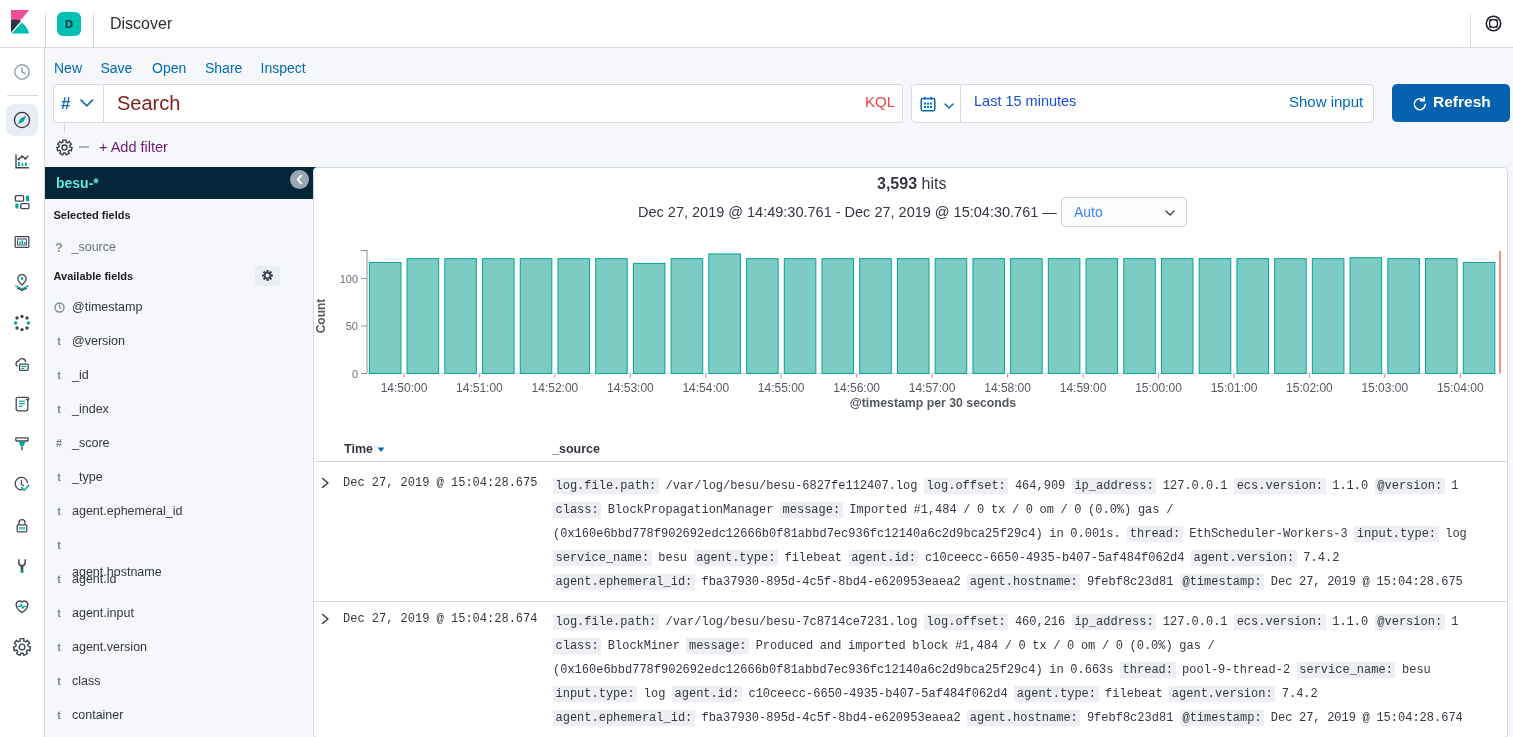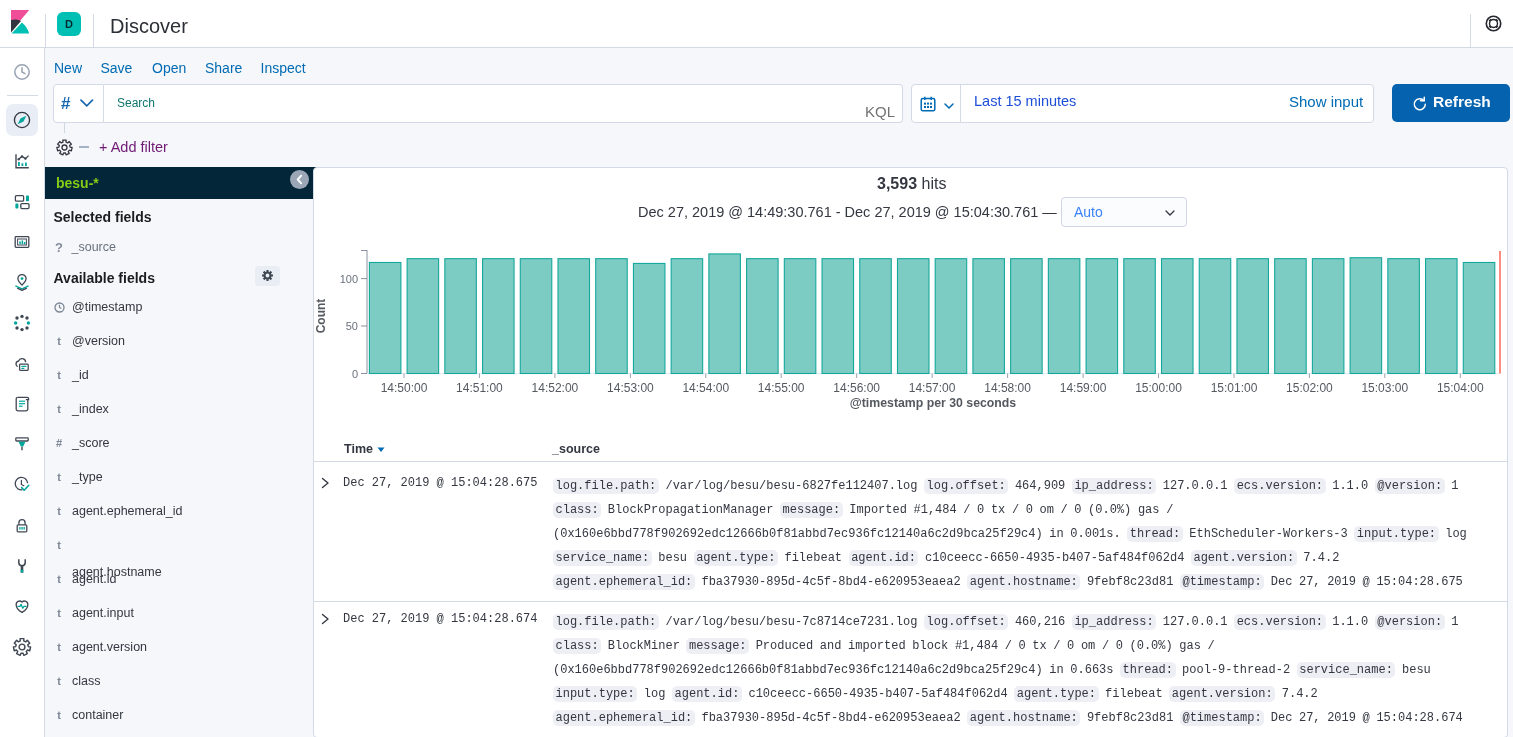--- a/index.html
+++ b/index.html
@@ -2,36 +2,36 @@
 <html><head><meta charset="utf-8"><style>
 *{margin:0;padding:0;box-sizing:border-box}
 html,body{width:1513px;height:737px;overflow:hidden}
 body{font-family:"Liberation Sans",sans-serif;background:#fff;position:relative}
 .abs{position:absolute}
 .appbg{left:45px;top:48px;width:1468px;height:689px;background:#f5f7fa}
 .hdr{left:0;top:0;width:1513px;height:48px;background:#fff;border-bottom:1px solid #d3dae6;z-index:5}
 .rail{left:0;top:48px;width:45px;height:689px;background:#fff;border-right:1px solid #d3dae6;z-index:4}
 .vsep{width:1px;background:#d3dae6;z-index:7}
 .dbadge{z-index:7;left:57px;top:12px;width:24px;height:24px;background:#00bfb3;border-radius:6px;color:#062a33;font-weight:700;font-size:11px;text-align:center;line-height:24px}
-.title{z-index:7;left:110px;top:14.5px;font-size:20px;color:#2b2f36;font-weight:400}
+.title{z-index:7;left:110px;top:14.5px;font-size:16px;color:#2b2f36;font-weight:400}
 .navlink{font-size:14px;color:#006bb4;top:60px}
 .qrow{top:84px;height:38.5px;background:#fff;border:1px solid #d3dae6}
 .hash{left:52.5px;width:51px;border-radius:4px 0 0 4px}
 .sbox{left:103.5px;width:799.5px;border-left:none;border-radius:0 4px 4px 0}
 .dpick{left:911px;width:463px;border-radius:4px}
 .rbtn{left:1392px;top:84px;width:118px;height:38px;background:#0562ae;border-radius:5px;color:#fff}
-.ph{color:#0f766e;font-size:12px;line-height:37px}
-.navyhdr{left:45px;top:167px;width:275px;height:32px;background:#032639;border-radius:0 4px 4px 0;color:#84cc16;font-weight:700;font-size:14px;line-height:32px;padding-left:11px}
+.ph{color:#7f1d1d;font-size:20px;line-height:37px}
+.navyhdr{left:45px;top:167px;width:275px;height:32px;background:#032639;border-radius:0 4px 4px 0;color:#5eead4;font-weight:700;font-size:14px;line-height:32px;padding-left:11px}
 .collapse{left:290px;top:170px;width:19px;height:19px;border-radius:50%;background:#9ba7b6}
-.shead{font-size:14px;font-weight:700;color:#1a1c21}
+.shead{font-size:11px;font-weight:700;color:#1a1c21}
 .fname{font-size:12.5px;color:#343741}
 .ficon{font-size:11px;font-weight:700;color:#7d8796;text-align:center;width:12px}
 .panel{left:313px;top:167px;width:1195px;height:571px;background:#fff;border:1px solid #d3dae6;border-radius:4px;z-index:1}
 .mono{font-family:"Liberation Mono",monospace;font-size:12px;color:#343741;white-space:nowrap}
-.k{background:#edeff5;border-radius:5px;padding:1px 2.5px}
+.k{background:#edeff5;border-radius:0;padding:1px 2.5px}
 .srcline{height:18px;line-height:17px;word-spacing:-0.6px}
 .thead{font-size:12.5px;font-weight:700;color:#343741}
 </style></head><body>
 <div class="abs appbg"></div>
 <div class="abs panel"></div>
 <div class="abs" style="left:877px;top:175px;z-index:2"><span style="font-size:16px;font-weight:700;color:#343741">3,593</span> <span style="font-size:16px;color:#343741">hits</span></div>
 <div class="abs" style="left:638px;top:204px;font-size:14.5px;color:#343741;z-index:2">Dec 27, 2019 @ 14:49:30.761 - Dec 27, 2019 @ 15:04:30.761 —</div>
 <div class="abs" style="left:1061px;top:197px;width:126px;height:30px;background:#fbfcfd;border:1px solid #cfd7e2;border-radius:4px;z-index:2">
     <span style="position:absolute;left:12px;top:6px;font-size:14px;color:#3b82f6">Auto</span>
     <svg style="position:absolute;right:10px;top:9px" width="12" height="12" viewBox="0 0 12 12">
@@ -157,21 +157,21 @@
 <div class="abs navlink" style="left:152px">Open</div>
 <div class="abs navlink" style="left:205px">Share</div>
 <div class="abs navlink" style="left:260.5px">Inspect</div>
 <div class="abs qrow hash"></div>
 <div class="abs" style="left:61px;top:94px;font-size:17px;font-weight:700;color:#1669af;z-index:3">#</div>
 <svg class="abs" style="left:79.5px;top:98.5px;z-index:3" width="14" height="9" viewBox="0 0 14 9">
     <path d="M1 1.2l5.75 5.6L12.5 1.2" fill="none" stroke="#1669af" stroke-width="1.7" stroke-linecap="round"></path>
   </svg>
 <div class="abs qrow sbox"></div>
 <div class="abs ph" style="left:117px;top:85px;z-index:3">Search</div>
-<div class="abs" style="left:865px;top:103px;font-size:15px;color:#737373;z-index:3">KQL</div>
+<div class="abs" style="left:865px;top:93px;font-size:15px;color:#ef4444;z-index:3">KQL</div>
 <div class="abs qrow dpick"></div>
 <div class="abs vsep" style="left:960px;top:85px;height:37px;z-index:3"></div>
 <svg class="abs" style="left:920px;top:95.5px;z-index:3" width="16" height="16" viewBox="0 0 16 16">
     <rect x="1.2" y="2.6" width="13.6" height="12.2" rx="1.6" fill="none" stroke="#006bb4" stroke-width="1.5"></rect>
     <line x1="4.8" y1="0.8" x2="4.8" y2="4" stroke="#006bb4" stroke-width="1.5"></line>
     <line x1="11.2" y1="0.8" x2="11.2" y2="4" stroke="#006bb4" stroke-width="1.5"></line>
     <g fill="#006bb4">
       <rect x="4" y="6.6" width="2" height="2"></rect>
       <rect x="7" y="6.6" width="2" height="2"></rect>
       <rect x="10" y="6.6" width="2" height="2"></rect>

